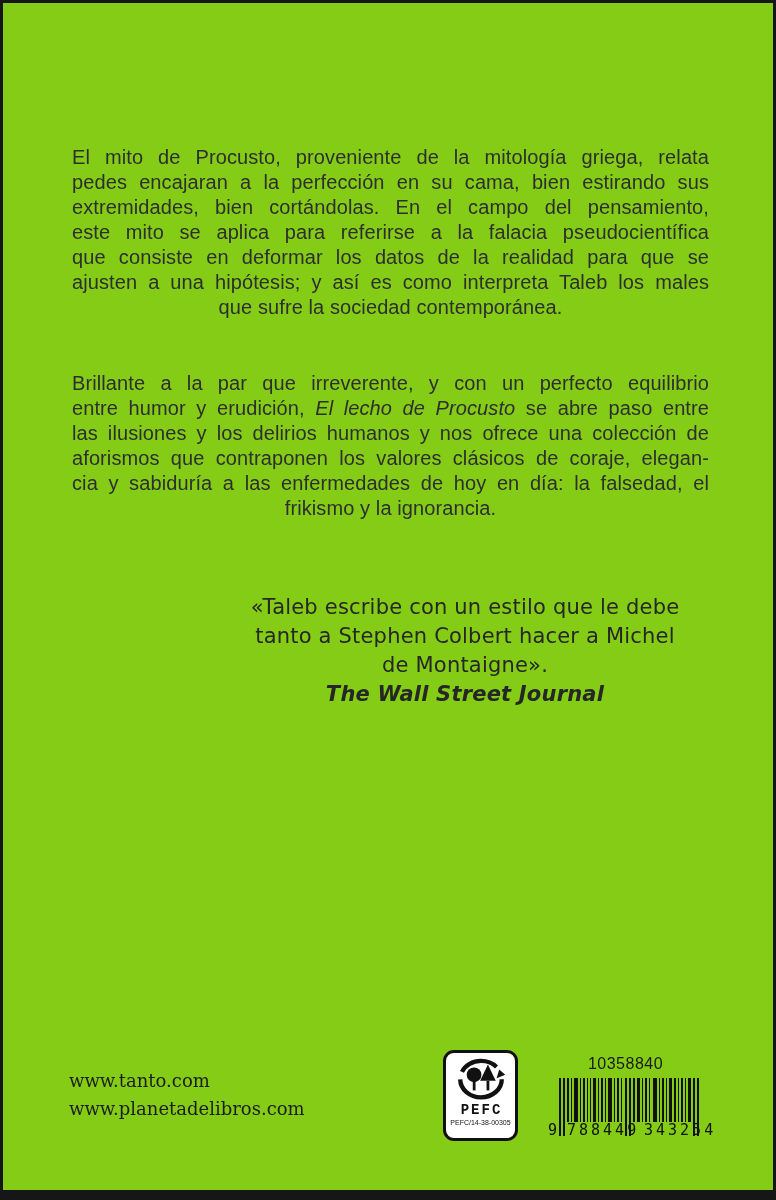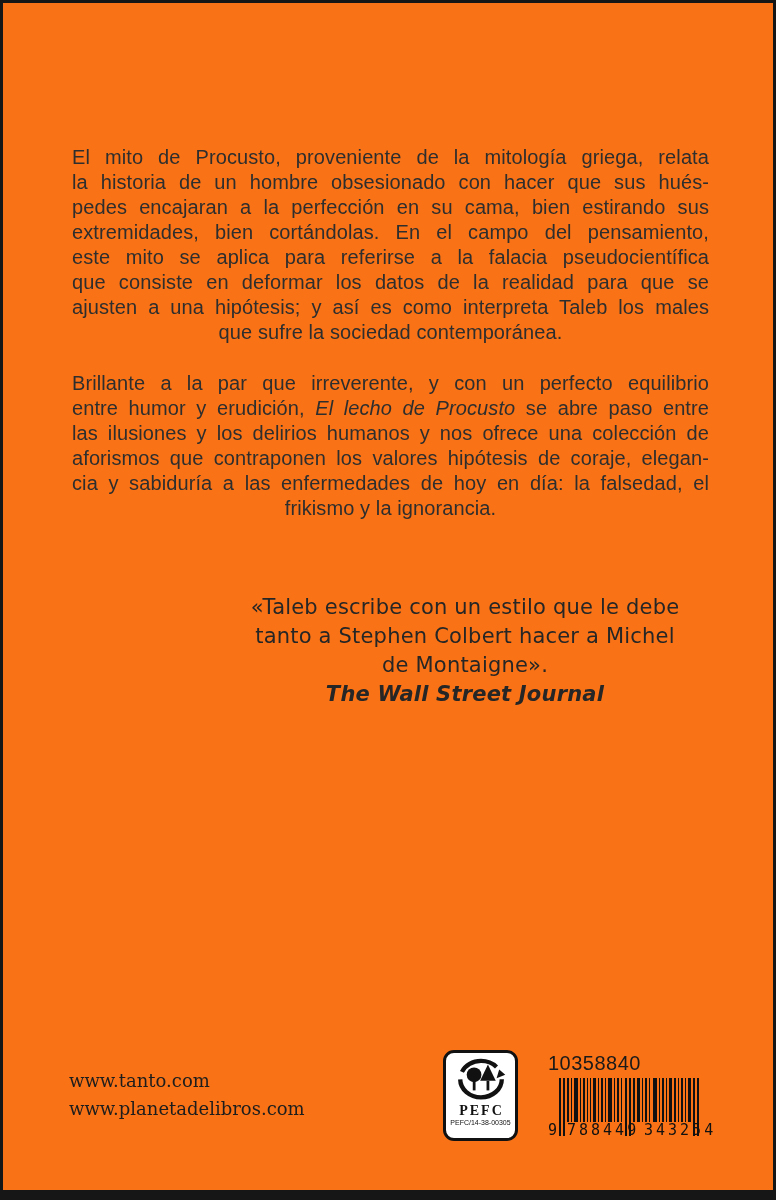--- a/index.html
+++ b/index.html
@@ -1,20 +1,20 @@
 <!DOCTYPE html>
 <html><head>
 <meta charset="utf-8">
 <style>
   html,body { margin:0; padding:0; background:#e8e8e8; }
   .page {
     position:relative;
     width:776px; height:1200px;
     margin:0 auto;
-    background:#f97316;
+    background:#84cc16;
     border:3px solid #161616;
     box-sizing:border-box;
     font-family:"Liberation Sans", sans-serif;
     color:#2b2b2b;
     overflow:hidden;
   }
 
   
   .body-para {
     position:absolute;
@@ -73,21 +73,21 @@
     left:440px; top:1047px;
     width:75px; height:91px;
     border:3px solid #111111;
     border-radius:11px;
     box-sizing:border-box;
     text-align:center;
     background:#ffffff;
   }
   .pefc-box svg { display:block; margin:4px auto 0 auto; }
   .pefc-label {
-    font-family:Liberation Serif, serif;
+    font-family:Liberation Mono, monospace;
     font-size:14px; font-weight:bold;
     letter-spacing:2px;
     line-height:15px;
     color:#111111;
     margin-left:2px;
     text-align:center;
   }
   .pefc-code {
     font-family:"Liberation Sans", sans-serif;
     font-size:7px;
@@ -96,22 +96,22 @@
     white-space:nowrap;
   }
 
   
   .barcode {
     position:absolute;
     left:545px; top:1052px;
     width:158px; height:90px;
   }
   .bc-number {
-    text-align:left;
-    font-size:20px;
+    text-align:center;
+    font-size:16px;
     line-height:17px;
     letter-spacing:0.5px;
     color:#1a1a1a;
     padding-right:3px;
   }
   .bc-bars { position:absolute; left:11px; top:23px; }
   .bc-digits {
     position:absolute;
     top:66px; left:0; width:100%;
     font-family:"DejaVu Sans Mono", monospace;
@@ -132,34 +132,33 @@
     background:#161616;
   }
 </style>
 </head>
 <body>
 
 <div class="page">
 
   <div class="body-para para-1">
     <div class="jline">El mito de Procusto, proveniente de la mitología griega, relata</div>
-    <div class="jline">la historia de un hombre obsesionado con hacer que sus hués-</div>
     <div class="jline">pedes encajaran a la perfección en su cama, bien estirando sus</div>
     <div class="jline">extremidades, bien cortándolas. En el campo del pensamiento,</div>
     <div class="jline">este mito se aplica para referirse a la falacia pseudocientífica</div>
     <div class="jline">que consiste en deformar los datos de la realidad para que se</div>
     <div class="jline">ajusten a una hipótesis; y así es como interpreta Taleb los males</div>
     <div class="cline">que sufre la sociedad contemporánea.</div>
   </div>
 
   <div class="body-para para-2">
     <div class="jline">Brillante a la par que irreverente, y con un perfecto equilibrio</div>
     <div class="jline"><span>entre humor y erudición, </span><span class="ital">El lecho de Procusto</span><span> se abre paso entre</span></div>
     <div class="jline">las ilusiones y los delirios humanos y nos ofrece una colección de</div>
-    <div class="jline">aforismos que contraponen los valores hipótesis de coraje, elegan-</div>
+    <div class="jline">aforismos que contraponen los valores clásicos de coraje, elegan-</div>
     <div class="jline">cia y sabiduría a las enfermedades de hoy en día: la falsedad, el</div>
     <div class="cline">frikismo y la ignorancia.</div>
   </div>
 
   <div class="quote-block">
     <div>«Taleb escribe con un estilo que le debe</div>
     <div>tanto a Stephen Colbert hacer a Michel</div>
     <div>de Montaigne».</div>
     <div class="quote-attribution">The Wall Street Journal</div>
   </div>

